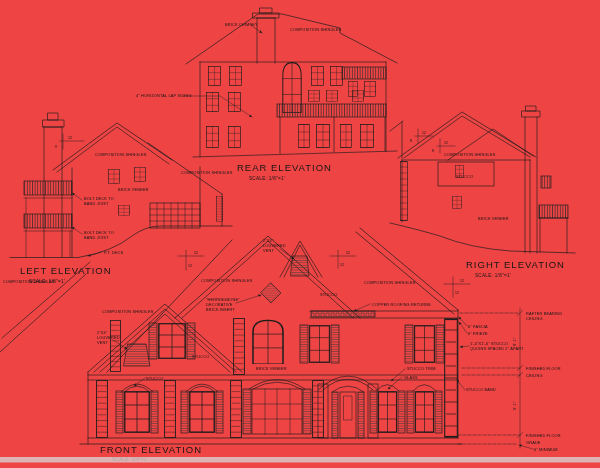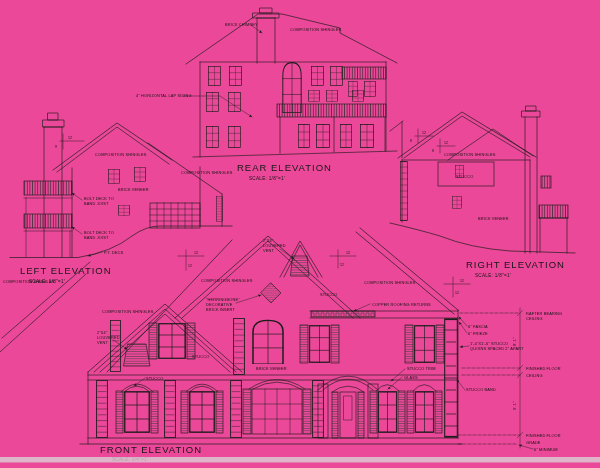--- a/index.html
+++ b/index.html
@@ -1,16 +1,16 @@
 <!DOCTYPE html>
 <html><head>
 <meta charset="utf-8">
 <style>
   html,body{margin:0;padding:0;background:#fff;}
-  .sheet{position:relative;width:600px;height:468px;background:#ec4899;overflow:hidden;
+  .sheet{position:relative;width:600px;height:468px;background:#ef4444;overflow:hidden;
          font-family:"Liberation Sans", sans-serif;}
   svg{display:block;}
   text{fill:#161616;stroke:none;font-family:"Liberation Sans", sans-serif;}
   .lbl{font-size:3.9px;letter-spacing:.15px;}
   .num{font-size:3.5px;}
   .ttl{font-size:9.5px;letter-spacing:1px;}
   .scl{font-size:4.6px;letter-spacing:.3px;}
   .dash{stroke-dasharray:3 2;stroke-width:.5;}
   .ld{stroke-width:.45;}
   .s5{stroke-width:.5;} .s7{stroke-width:.7;}

